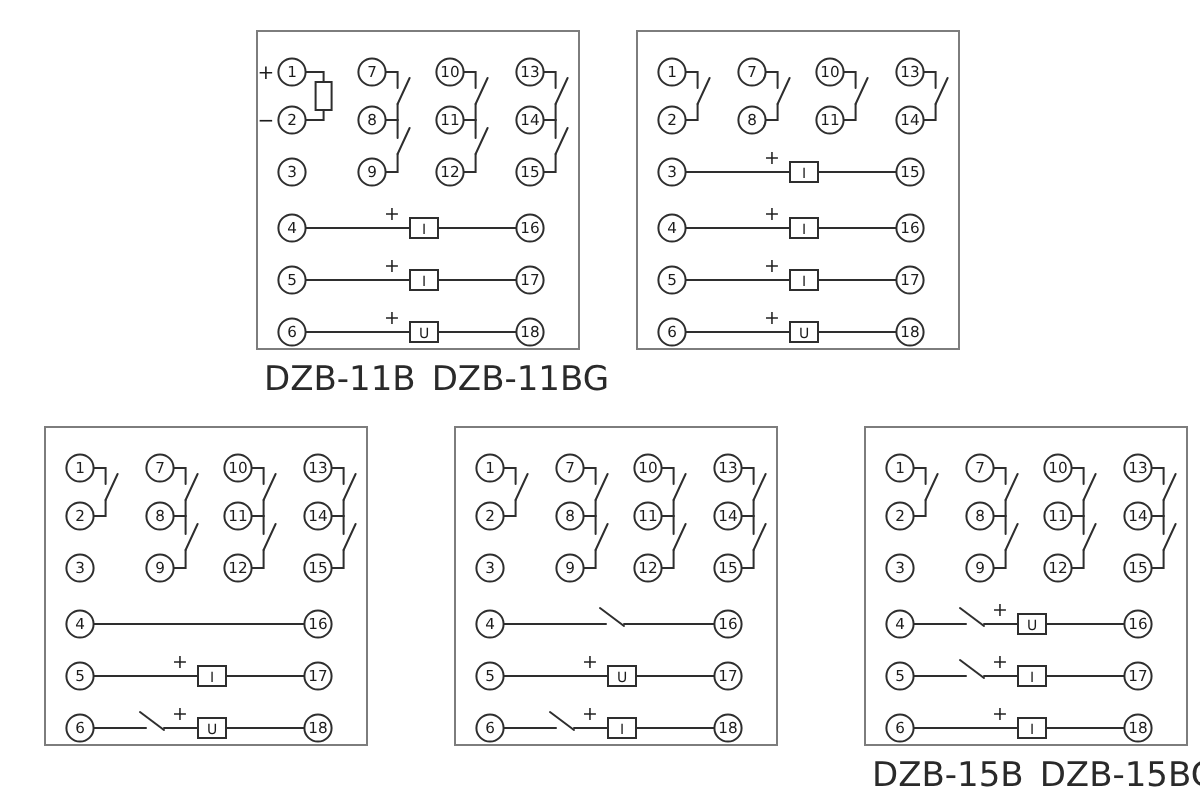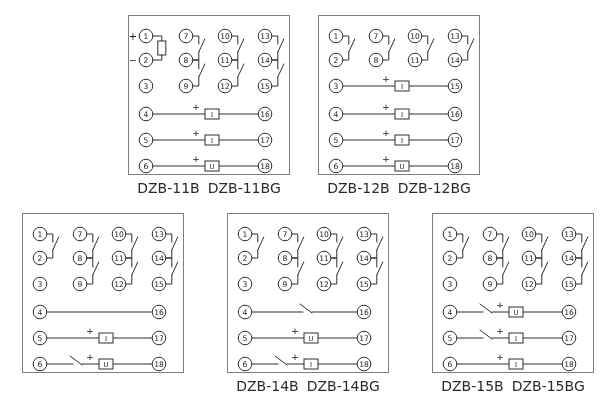--- a/index.html
+++ b/index.html
@@ -14,21 +14,21 @@
   .pos-4{left:432px;top:213px}
   svg{display:block}
   .dbox{fill:none;stroke:#7d7d7d;stroke-width:1}
   .wire{stroke:#2e2e2e;stroke-width:1;fill:none;stroke-linecap:round}
   .sym{fill:#ffffff;stroke:#2e2e2e;stroke-width:1}
   .term{fill:#ffffff;stroke:#2e2e2e;stroke-width:1}
   .tnum{font-size:7.6px;fill:#1c1c1c;text-anchor:middle;font-family:"DejaVu Sans",sans-serif}
   .sign{font-size:9.5px;fill:#1c1c1c;text-anchor:middle;font-family:"DejaVu Sans",sans-serif}
   .coil{font-size:7px;fill:#1c1c1c;text-anchor:middle;font-family:"DejaVu Sans",sans-serif}
   .pol{font-size:10px;fill:#1c1c1c;text-anchor:middle;font-family:"DejaVu Sans",sans-serif}
-  .dlabel{margin-top:5px;text-align:center;font-size:14px;color:#2a2a2a;white-space:nowrap}
+  .dlabel{margin-top:5px;text-align:center;font-size:17px;color:#2a2a2a;white-space:nowrap}
   .dlabel span{margin:0 4px}
 </style>
 </head>
 <body>
 
 <div class="page">
 
   <div class="diagram pos-0">
     <svg width="162" height="160">
         <rect x="0.5" y="0.5" width="161" height="159" class="dbox"></rect>
@@ -241,23 +241,20 @@
         </g>
         <g>
           <circle cx="137" cy="125" r="6.8" class="term"></circle>
           <text x="137" y="127.7" class="tnum">17</text>
         </g>
         <g>
           <circle cx="137" cy="151" r="6.8" class="term"></circle>
           <text x="137" y="153.7" class="tnum">18</text>
         </g>
       </svg>
-    <div class="dlabel">
-      <span>DZB-12B</span><span>DZB-12BG</span>
-    </div>
   </div>
 
   <div class="diagram pos-2">
     <svg width="162" height="160">
         <rect x="0.5" y="0.5" width="161" height="159" class="dbox"></rect>
         <path d="M24.8 99H130.2" class="wire"></path>
         <path d="M24.8 125H77" class="wire"></path>
         <path d="M91 125H130.2" class="wire"></path>
         <text x="68" y="121" class="sign">+</text>
         <rect x="77" y="120" width="14" height="10" class="sym"></rect>
@@ -470,23 +467,20 @@
         </g>
         <g>
           <circle cx="137" cy="125" r="6.8" class="term"></circle>
           <text x="137" y="127.7" class="tnum">17</text>
         </g>
         <g>
           <circle cx="137" cy="151" r="6.8" class="term"></circle>
           <text x="137" y="153.7" class="tnum">18</text>
         </g>
       </svg>
-    <div class="dlabel">
-      <span>DZB-14B</span><span>DZB-14BG</span>
-    </div>
   </div>
 
   <div class="diagram pos-4">
     <svg width="162" height="160">
         <rect x="0.5" y="0.5" width="161" height="159" class="dbox"></rect>
         <path d="M24.8 99H51" class="wire"></path>
         <path d="M60 99H77" class="wire"></path>
         <path d="M91 99H130.2" class="wire"></path>
         <path d="M60 100L48 91" class="wire"></path>
         <text x="68" y="95" class="sign">+</text>

